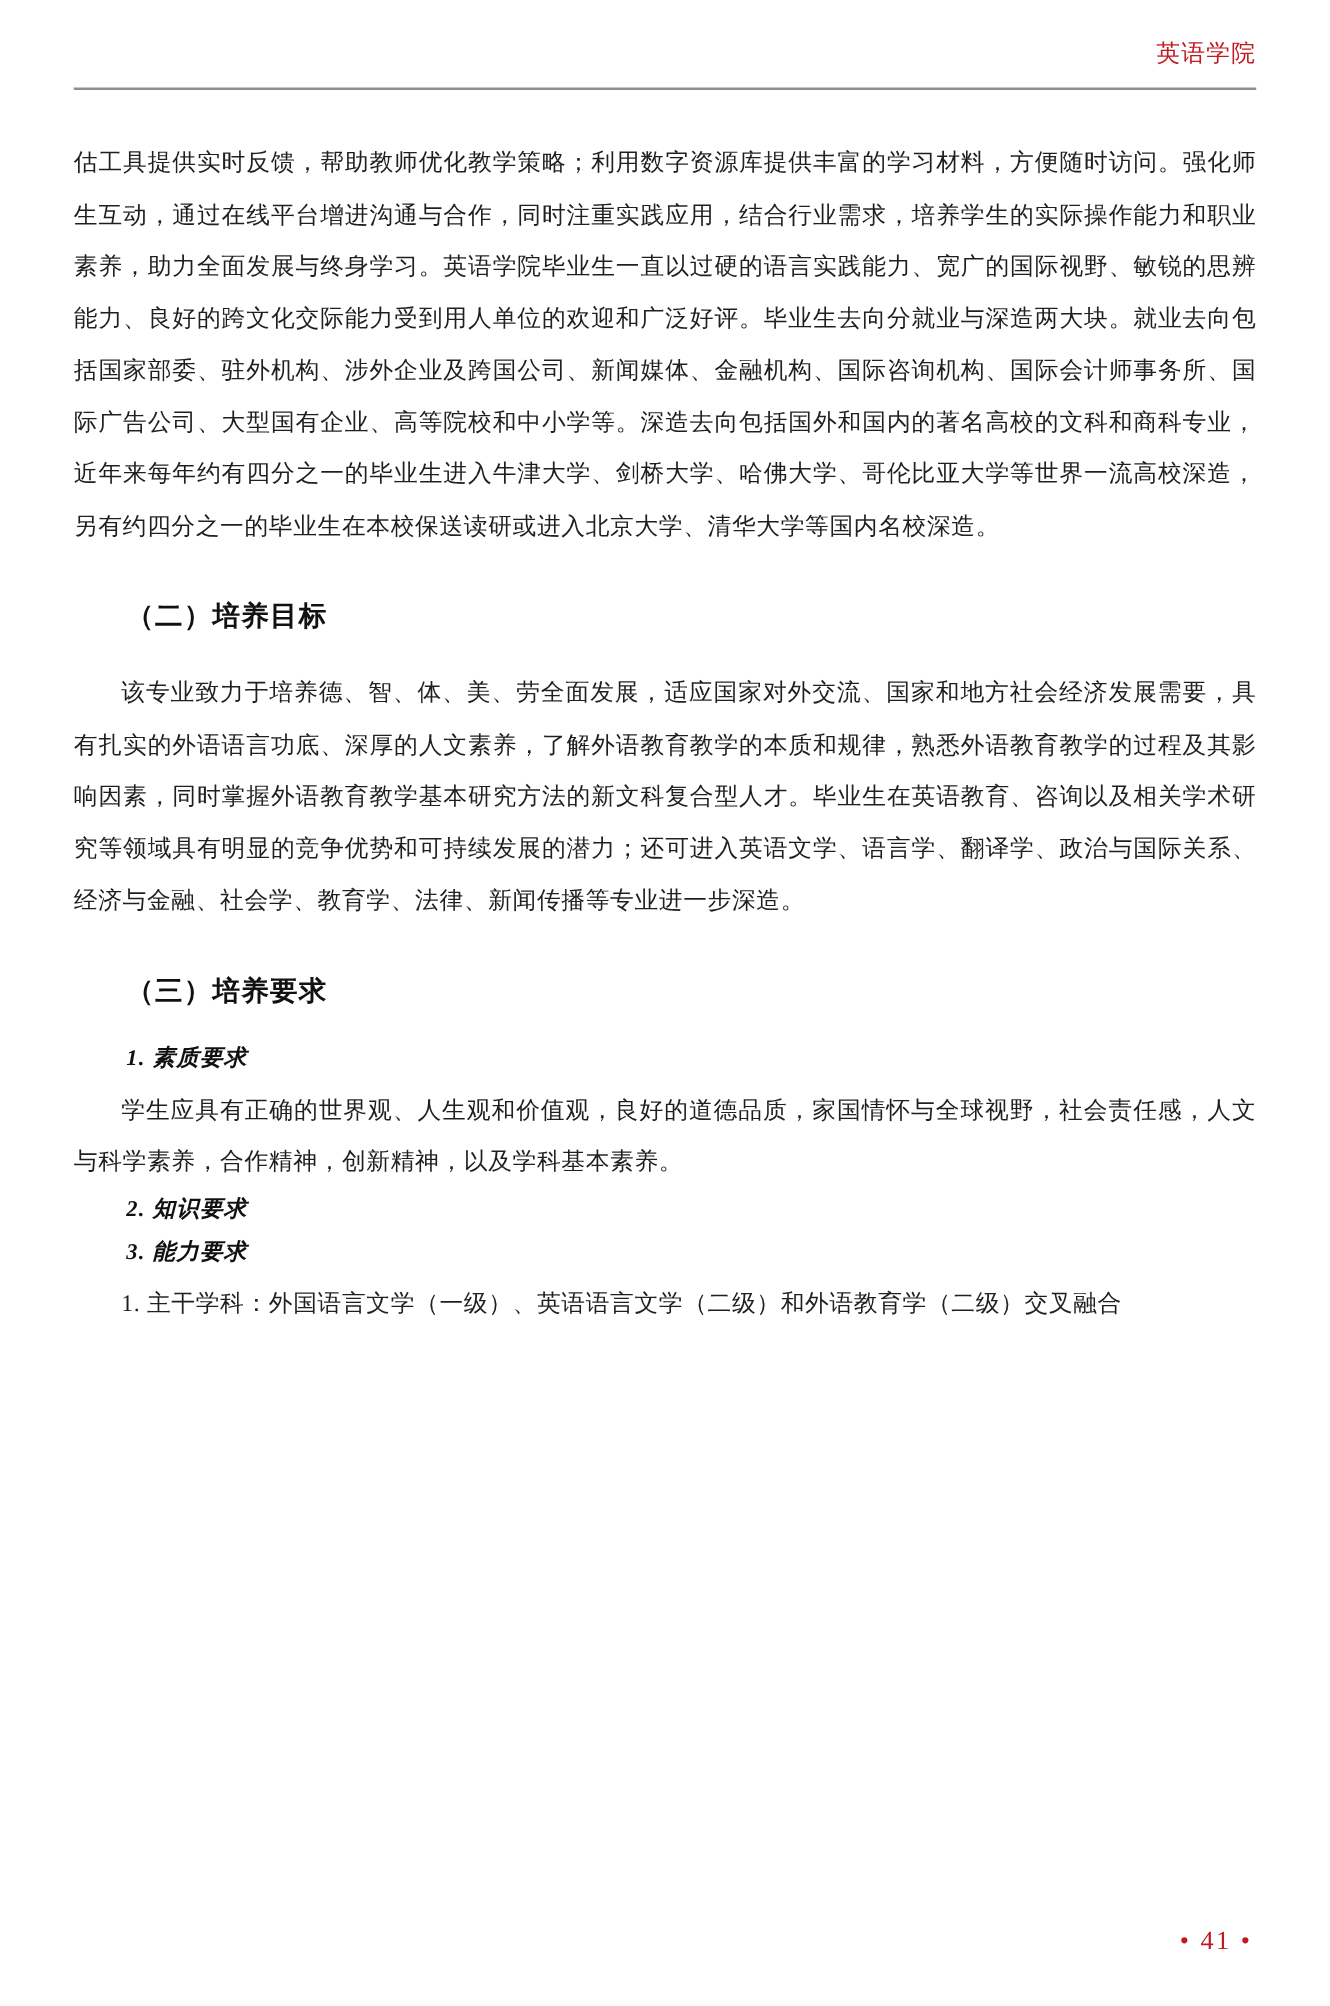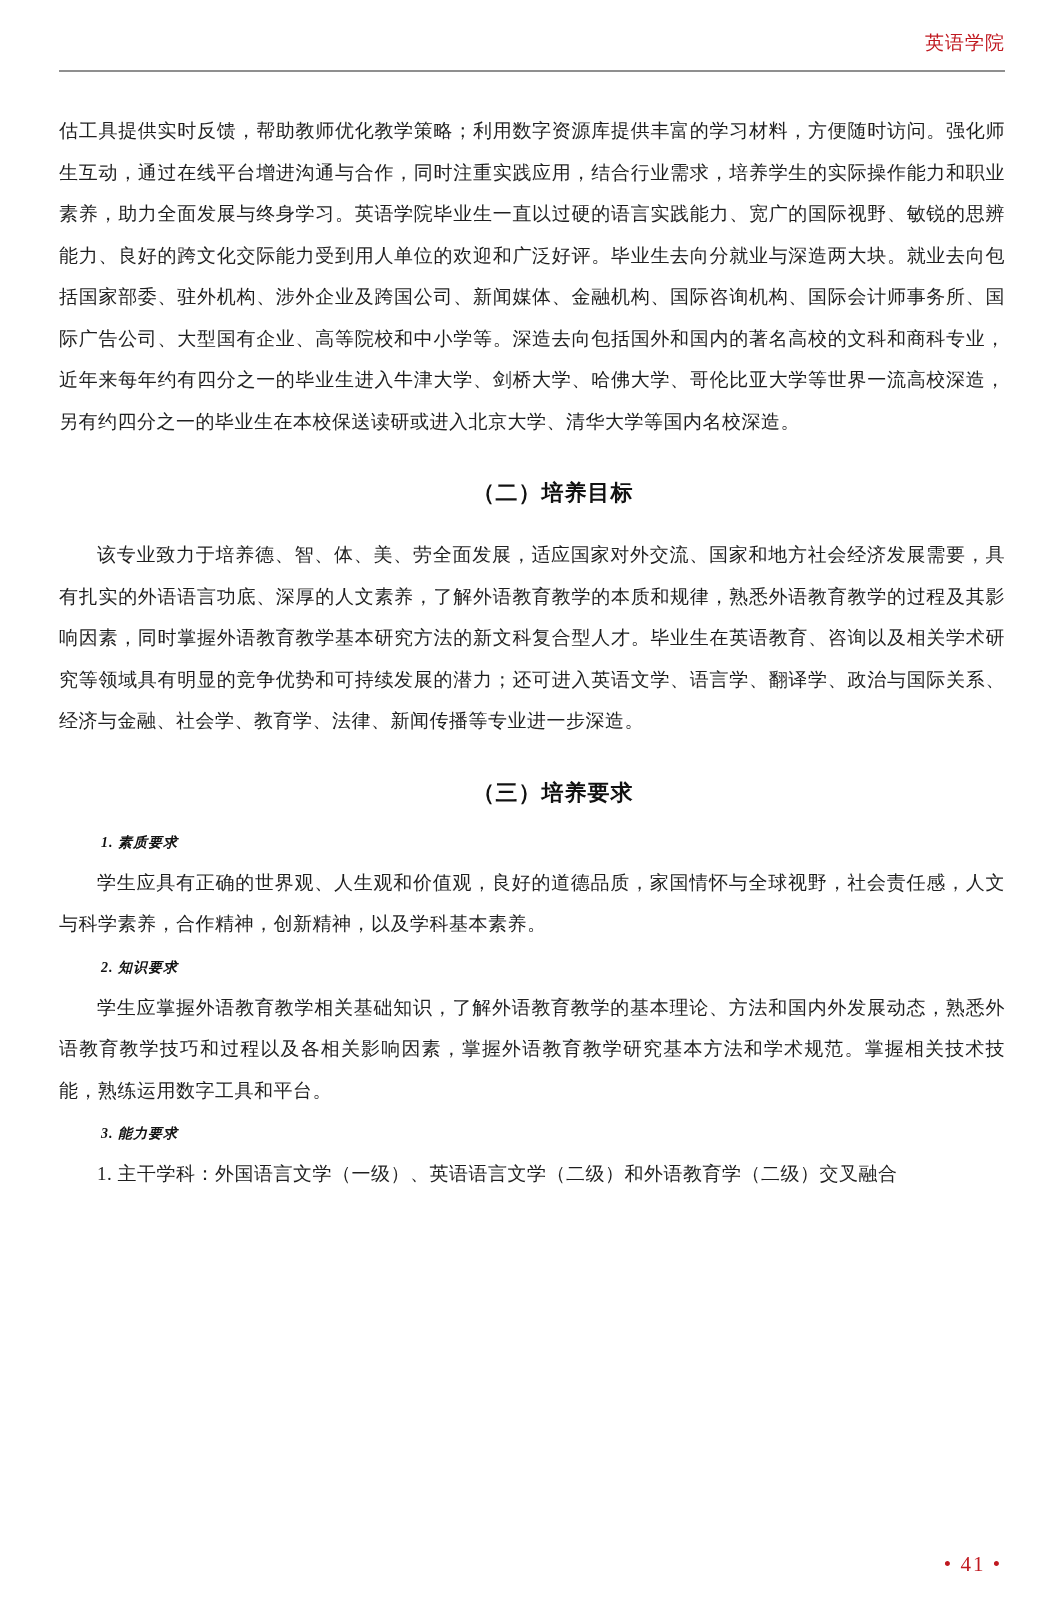--- a/index.html
+++ b/index.html
@@ -50,37 +50,36 @@
   .para.indent { text-indent: 2em; }
   .section-heading {
     font-family: Liberation Sans, sans-serif;
     font-weight: 700;
     font-size: 22px;
     color: #111111;
     padding-left: 42px;
     margin-top: 36px;
     margin-bottom: 26px;
     letter-spacing: 1px;
-    text-align: center;
   }
   .subsection-heading {
     font-weight: 700;
     font-style: italic;
-    font-size: 14px;
+    font-size: 18px;
     color: #111111;
     padding-left: 42px;
-    margin-top: 14px;
+    margin-top: 4px;
     margin-bottom: 10px;
     letter-spacing: 1px;
   }
   
   .page-footer {
     position: absolute;
     right: 62px;
-    bottom: 28px;
+    bottom: 40px;
   }
   .page-number {
     font-family: "Liberation Serif", "DejaVu Serif", serif;
     font-size: 21px;
     color: #c01920;
     letter-spacing: 2px;
   }
 </style>
 </head>
 <body>
@@ -99,21 +98,20 @@
     <h2 class="section-heading">（二）培养目标</h2>
 
     <p class="para indent">该专业致力于培养德、智、体、美、劳全面发展，适应国家对外交流、国家和地方社会经济发展需要，具有扎实的外语语言功底、深厚的人文素养，了解外语教育教学的本质和规律，熟悉外语教育教学的过程及其影响因素，同时掌握外语教育教学基本研究方法的新文科复合型人才。毕业生在英语教育、咨询以及相关学术研究等领域具有明显的竞争优势和可持续发展的潜力；还可进入英语文学、语言学、翻译学、政治与国际关系、经济与金融、社会学、教育学、法律、新闻传播等专业进一步深造。</p>
 
     <h2 class="section-heading">（三）培养要求</h2>
 
     <h3 class="subsection-heading">1. 素质要求</h3>
     <p class="para indent">学生应具有正确的世界观、人生观和价值观，良好的道德品质，家国情怀与全球视野，社会责任感，人文与科学素养，合作精神，创新精神，以及学科基本素养。</p>
 
     <h3 class="subsection-heading">2. 知识要求</h3>
-    <p class="para indent">学生应掌握外语教育教学相关基础知识，了解外语教育教学的基本理论、方法和国内外发展动态，熟悉外语教育教学技巧和过程以及各相关影响因素，掌握外语教育教学研究基本方法和学术规范。掌握相关技术技能，熟练运用数字工具和平台。</p>
 
     <h3 class="subsection-heading">3. 能力要求</h3>
 
 
     <p class="para indent">1. 主干学科：外国语言文学（一级）、英语语言文学（二级）和外语教育学（二级）交叉融合</p>
 
   </div>
 
   <div class="page-footer">
     <span class="page-number">• 41 •</span>

